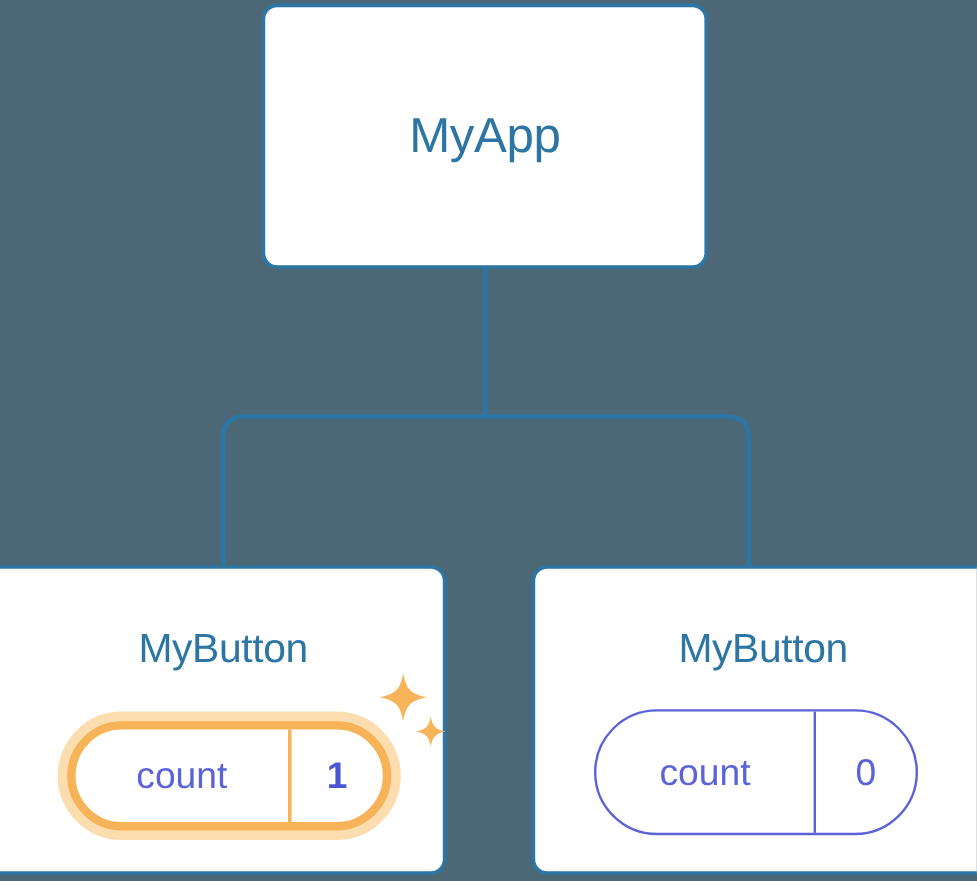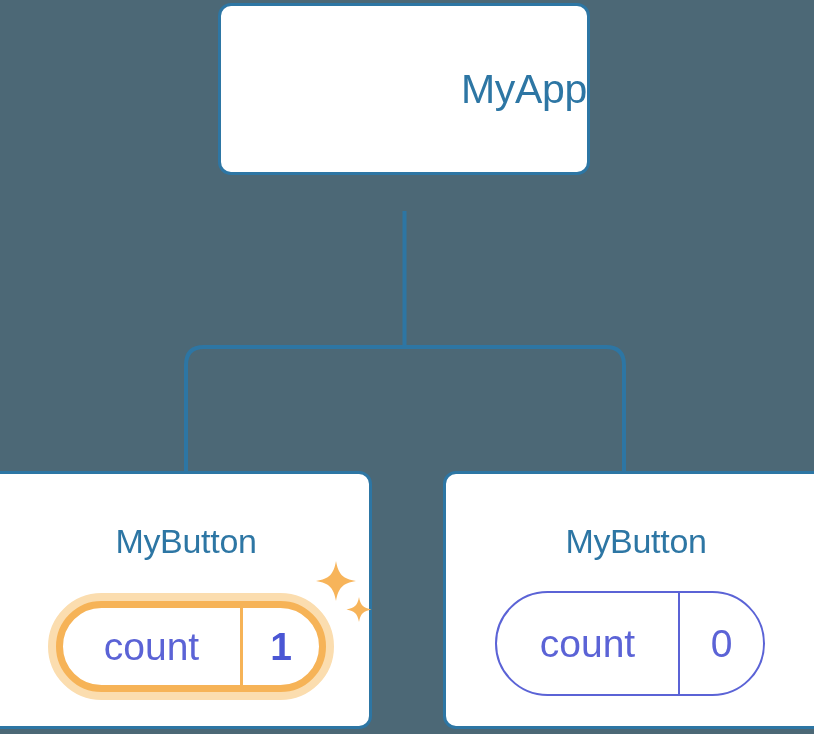--- a/index.html
+++ b/index.html
@@ -40,24 +40,24 @@
     border: 3px solid #2d76a4;
     border-radius: 13px;
     box-sizing: border-box;
     z-index: 2;
   }
 
   #node-myapp {
     left: 218px;
     top: 3px;
     width: 372px;
-    height: 172px;
+    height: 221px;
     display: flex;
     align-items: center;
-    justify-content: flex-end;
+    justify-content: center;
   }
 
   #node-mybutton-left {
     left: -14px;
     top: 471px;
     width: 386px;
     height: 258px;
   }
 
   #node-mybutton-right {
@@ -103,21 +103,21 @@
     height: 105px;
     border: 2px solid #5b63d6;
     border-radius: 53px;
   }
 
   .pill-key, .pill-val {
     display: flex;
     align-items: center;
     justify-content: center;
     color: #5b63d6;
-    font-size: 39px;
+    font-size: 31px;
     line-height: 1;
     box-sizing: border-box;
   }
 
   .pill-plain .pill-key {
     flex: 0 0 183px;
     border-right: 2px solid #5b63d6;
   }
   .pill-plain .pill-val {
     flex: 1 1 auto;

